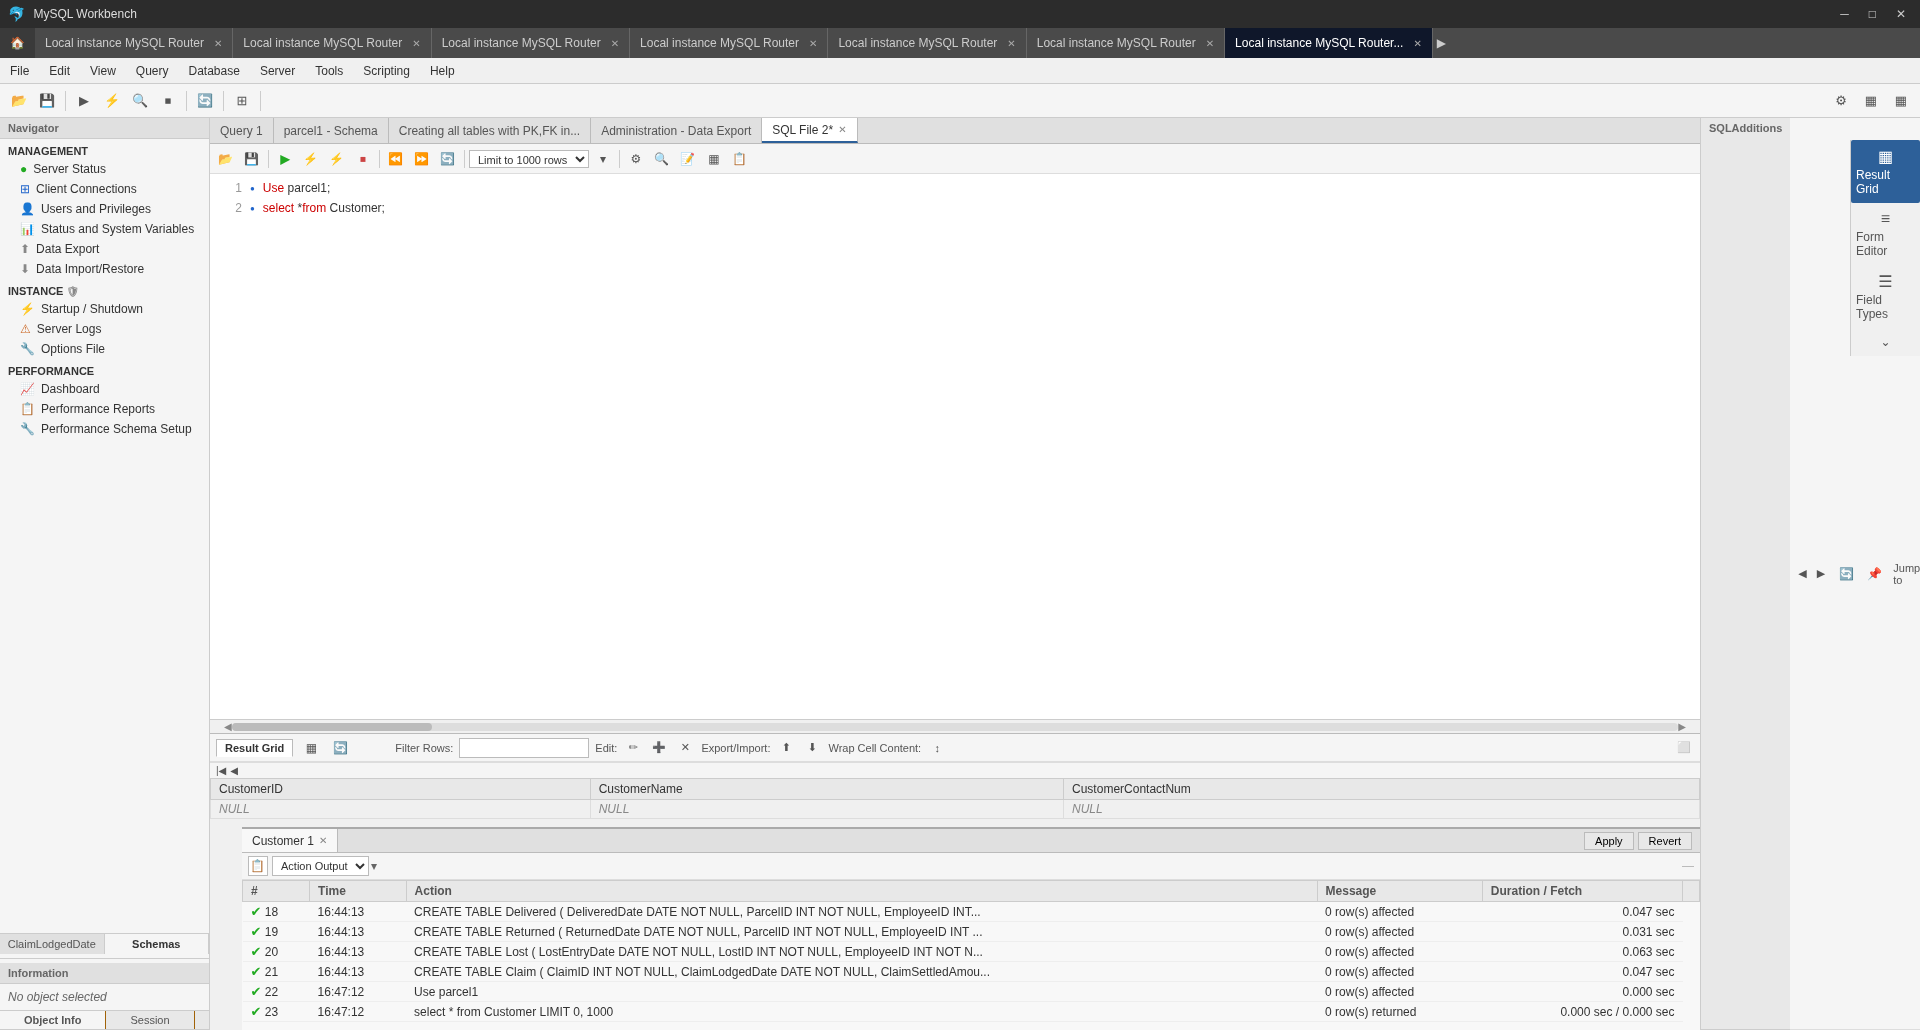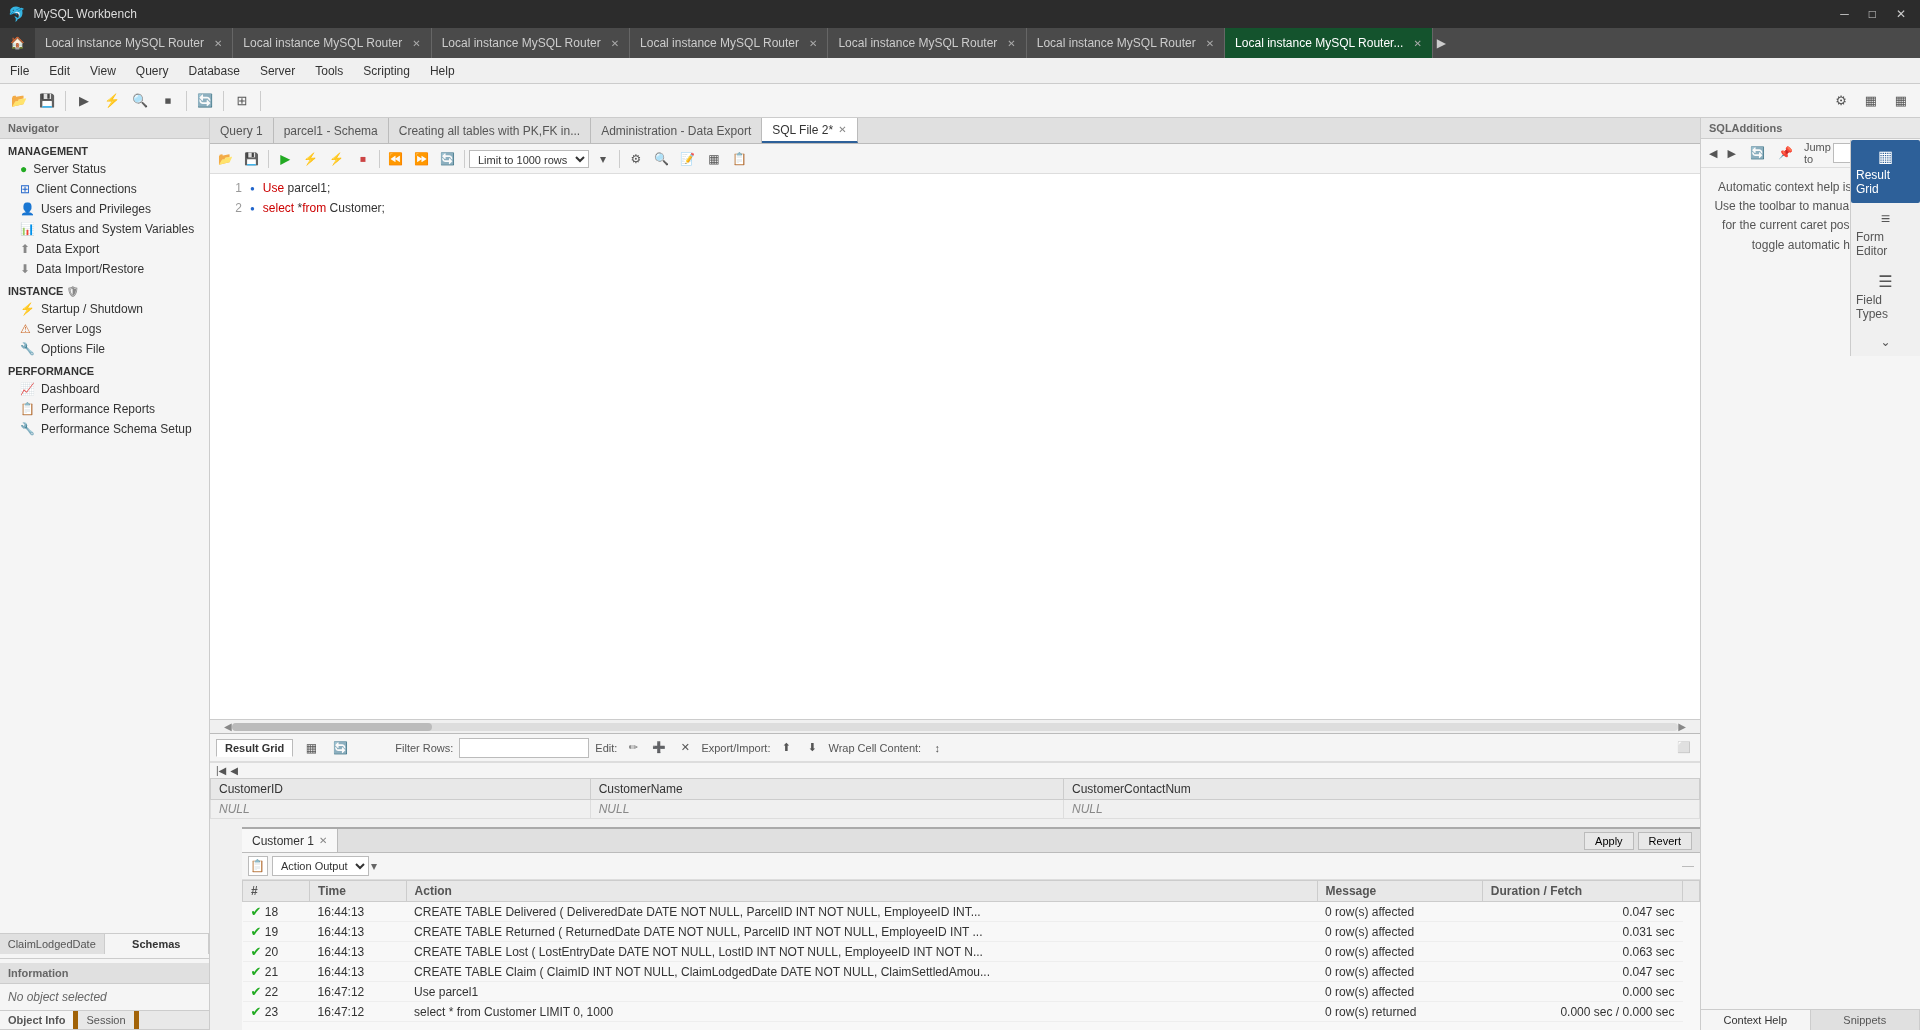--- a/index.html
+++ b/index.html
@@ -36,21 +36,21 @@
       align-items: center;
       padding: 0 10px;
       color: #ccc;
       font-size: 11px;
       border-right: 1px solid #666;
       cursor: pointer;
       white-space: nowrap;
       gap: 6px;
       min-width: 0;
     }
-    .tab.active { background: #14532d; color: #fff; }
+    .tab.active { background: #0f172a; color: #fff; }
     .tab-home { background: #3a3a3a; padding: 0 10px; display: flex; align-items: center; cursor: pointer; }
     .tab-close { color: #aaa; font-size: 10px; margin-left: 4px; cursor: pointer; }
     .tab-scroll { display: flex; align-items: center; background: #4a4a4a; padding: 0 4px; cursor: pointer; color: #ccc; }
 
     
     .menu-bar {
       background: #f0f0f0;
       height: 26px;
       display: flex;
       align-items: center;
@@ -157,25 +157,25 @@
       font-style: italic;
     }
 
     .sidebar-bottom-tabs {
       display: flex;
       border-top: 1px solid #ccc;
       border-bottom: 1px solid #ccc;
       background: #e8e8e8;
     }
     .sidebar-bottom-tab {
-      padding: 3px 8px;
-      cursor: pointer;
-      font-size: 11px;
-      color: #555;
-      border-right: 5px solid #a16207;
+      padding: 3px 24px;
+      cursor: pointer;
+      font-size: 11px;
+      color: #555;
+      border-right: 1px solid #a16207;
     }
     .sidebar-bottom-tab.active { background: #f5f5f5; font-weight: bold; }
 
     
     .query-tabs {
       background: #e0e0e0;
       height: 26px;
       display: flex;
       align-items: stretch;
       border-bottom: 1px solid #bbb;
@@ -416,21 +416,21 @@
     }
     .status-icon-ok { color: #22aa22; font-size: 13px; }
     .duration-col { text-align: right; padding-right: 16px; }
 
     
     .right-panel {
       width: 220px;
       background: #f5f5f5;
       border-left: 1px solid #ccc;
       display: flex;
-      flex-direction: column;
+      flex-direction: row;
       flex-shrink: 0;
       overflow: hidden;
     }
     .sql-additions-header {
       background: #e8e8e8;
       padding: 4px 8px;
       font-size: 11px;
       color: #666;
       border-bottom: 1px solid #ccc;
       font-weight: bold;

